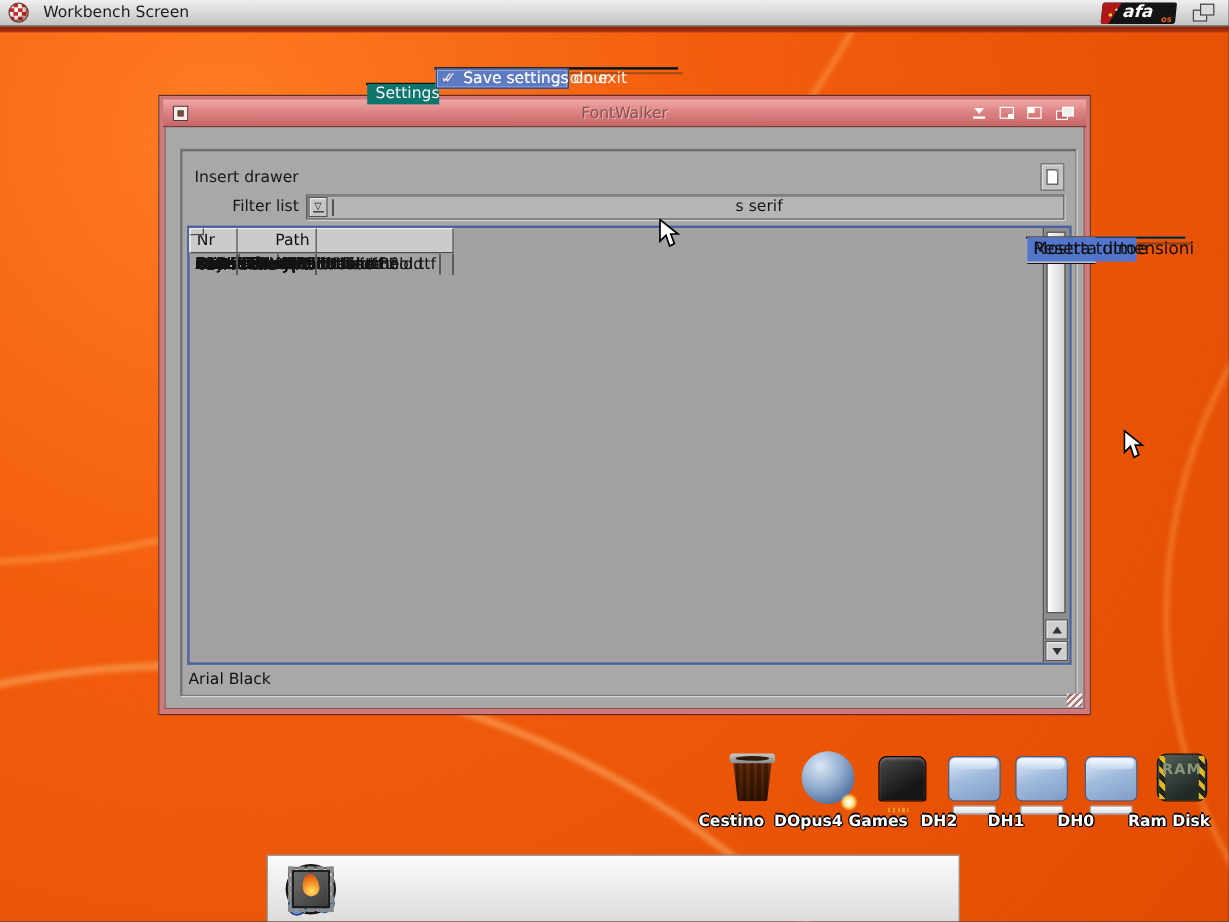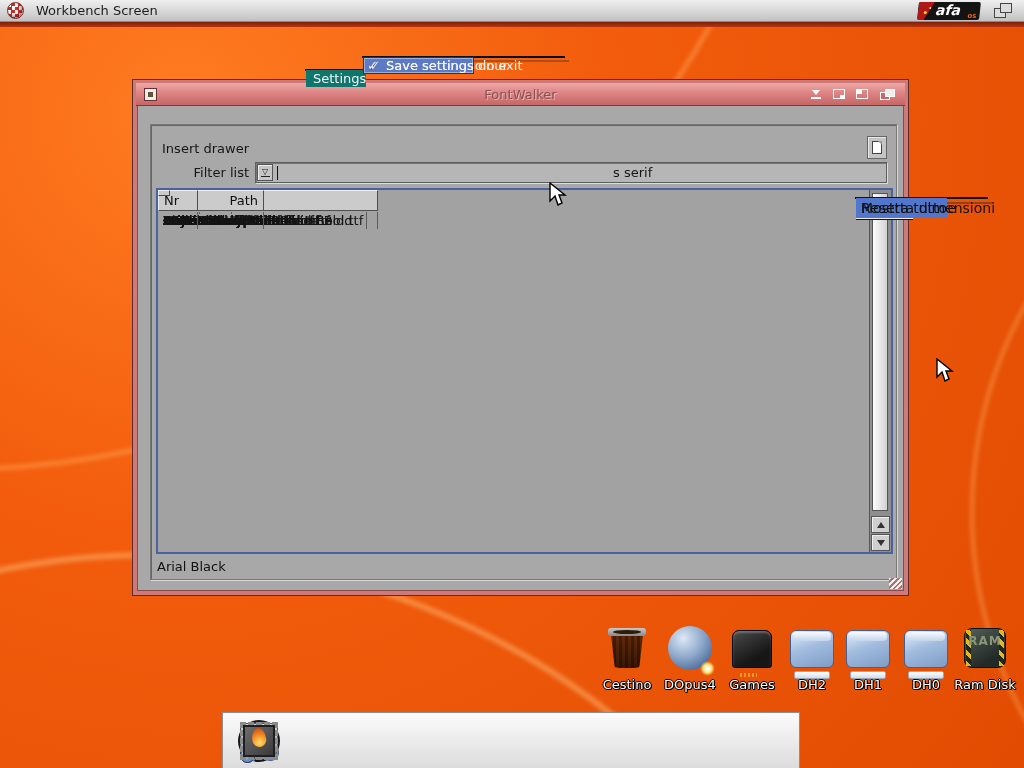--- a/index.html
+++ b/index.html
@@ -153,21 +153,21 @@
     border-bottom:1px solid #151515;background:#eceae6;}
   .colitem{position:relative;height:20px;line-height:20px;font-size:14px;padding-left:24px;white-space:nowrap;}
   .colitem .chk{color:#cf8d8d;text-shadow:2.5px 0 0 #cf8d8d, 1px 1px 0 #6b4040;}
   .colsep{position:relative;height:4px;border-bottom:1px solid #cfcdc8;margin:2px 0;}
   .colact{position:relative;height:20px;line-height:20px;font-size:14px;padding-left:5px;white-space:nowrap;}
   .colact.sel{background:#5276cc;}
 
   
   .dicon{top:622px;width:62px;height:70px;z-index:3;}
   .dicon i,.dicon .ovl{position:absolute;}
-  .dicon .lbl{left:-14px;right:-14px;bottom:0;text-align:center;color:#fff;font-weight:normal;font-size:13px;
+  .dicon .lbl{left:-14px;right:-14px;bottom:0;color:#fff;font-weight:bold;font-size:13px;
     text-shadow:-1px 0 0 #000,1px 0 0 #000,0 -1px 0 #000,0 1px 0 #000,1px 1px 0 #000;}
   .t-trash .p1{left:14px;top:10px;width:34px;height:36px;border-radius:3px 3px 9px 9px;
     background:repeating-linear-gradient(90deg,#9a6428 0 3px,#6e4416 3px 6px),linear-gradient(#a87038,#5e3c12);
     background-blend-mode:multiply;clip-path:polygon(2% 0,98% 0,86% 100%,14% 100%);}
   .t-trash .p2{left:12px;top:6px;width:38px;height:8px;background:linear-gradient(#c8c8c8,#8a8a8a);border-radius:3px;}
   .t-trash .p3{left:17px;top:8px;width:28px;height:4px;background:#2e1c06;border-radius:50%;}
   .t-sphere .p1{left:9px;top:4px;width:44px;height:44px;border-radius:50%;
     background:radial-gradient(circle at 35% 28%,#dce8f6,#8fa9cc 45%,#51719e 78%,#3a5680);}
   .t-sphere .p2{right:6px;bottom:16px;width:15px;height:15px;
     background:radial-gradient(circle,#fff 10%,#ffe070 40%,rgba(255,220,120,0) 70%);}

